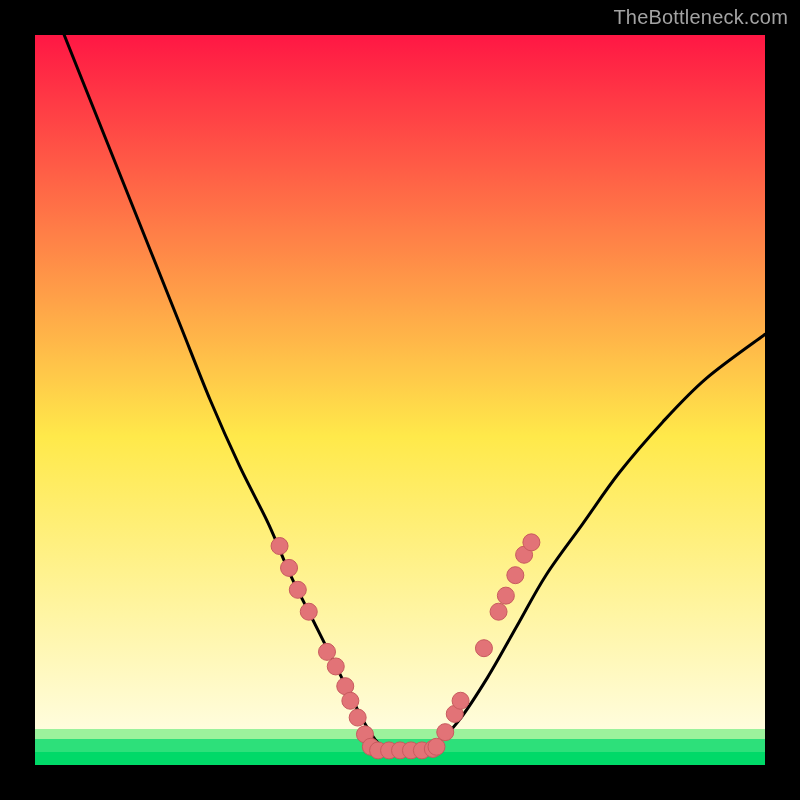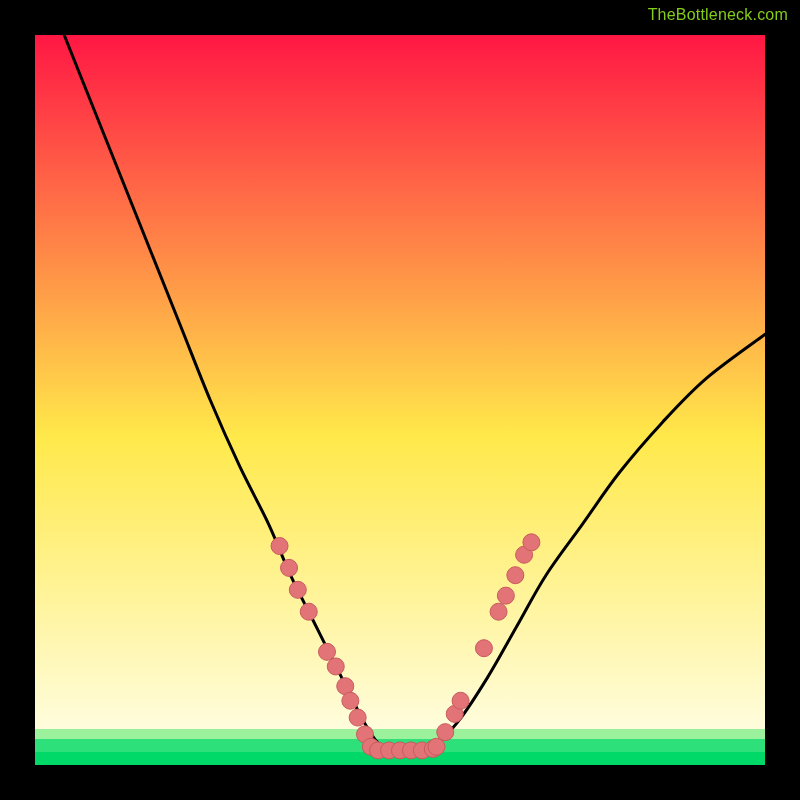--- a/index.html
+++ b/index.html
@@ -28,22 +28,22 @@
   }
   .green-band {
     position: absolute;
     left: 0;
     right: 0;
   }
   .watermark {
     position: absolute;
     top: 6px;
     right: 12px;
-    color: #84cc16;
-    font-size: 16px;
+    color: #a3a3a3;
+    font-size: 20px;
     letter-spacing: 0.2px;
   }
   svg {
     position: absolute;
     inset: 0;
   }
 </style>
 </head>
 <body>
 

